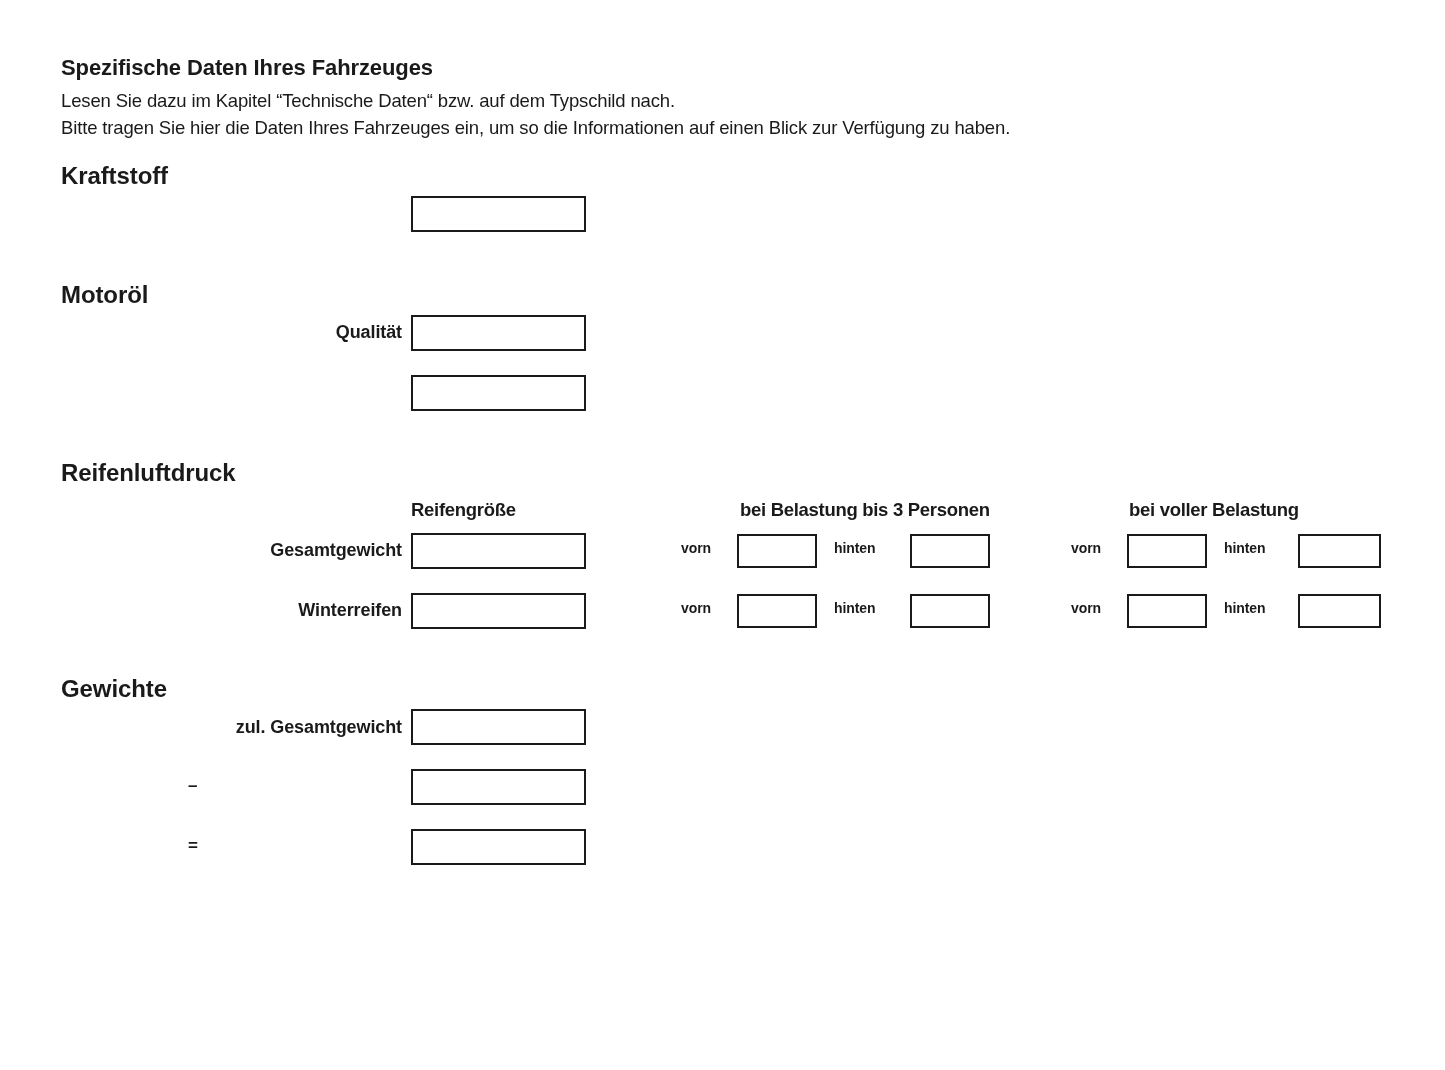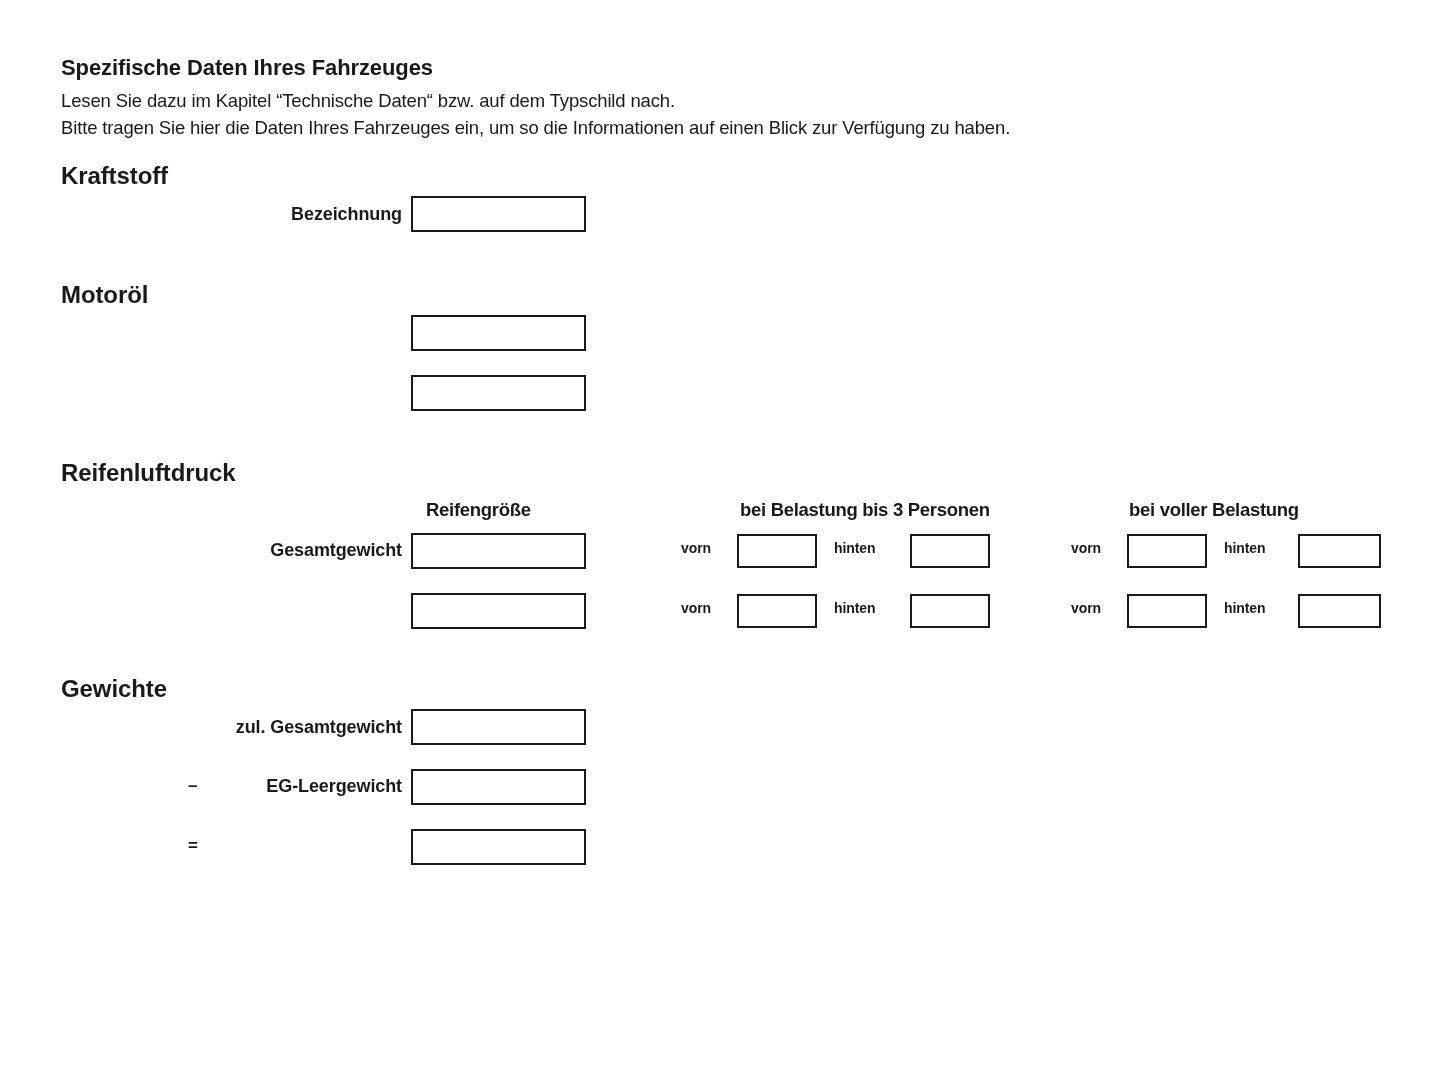--- a/index.html
+++ b/index.html
@@ -114,69 +114,69 @@
 <div class="page">
 
   <div class="header">
     <div class="doc-title">Spezifische Daten Ihres Fahrzeuges</div>
     <div class="intro-line">Lesen Sie dazu im Kapitel “Technische Daten“ bzw. auf dem Typschild nach.</div>
     <div class="intro-line">Bitte tragen Sie hier die Daten Ihres Fahrzeuges ein, um so die Informationen auf einen Blick zur Verfügung zu haben.</div>
   </div>
 
   <div class="section-title" style="top:162px;">Kraftstoff</div>
 
-  <div class="row-label" style="top:204px;">Bezeichnung</div>
   <div class="field-box box-wide" style="left:411px; top:196px;"></div>
 
   <div class="section-title" style="top:281px;">Motoröl</div>
 
+  <div class="row-label" style="top:322px;">Qualität</div>
   <div class="field-box box-wide" style="left:411px; top:315px;"></div>
 
   <div class="field-box box-wide" style="left:411px; top:375px;"></div>
 
   <div class="section-title" style="top:459px;">Reifenluftdruck</div>
 
-  <div class="col-head" style="left:426px; top:499px;">Reifengröße</div>
+  <div class="col-head" style="left:411px; top:499px;">Reifengröße</div>
   <div class="col-head" style="left:740px; top:499px;">bei Belastung bis 3 Personen</div>
   <div class="col-head" style="left:1129px; top:499px;">bei voller Belastung</div>
 
   <div class="row-label" style="top:540px;">Gesamtgewicht</div>
   <div class="field-box box-wide" style="left:411px; top:533px;"></div>
 
   <div class="inline-label" style="left:681px; top:540px;">vorn</div>
   <div class="field-box box-small" style="left:737px; top:534px;"></div>
 
   <div class="inline-label" style="left:834px; top:540px;">hinten</div>
   <div class="field-box box-small" style="left:910px; top:534px;"></div>
 
   <div class="inline-label" style="left:1071px; top:540px;">vorn</div>
   <div class="field-box box-small" style="left:1127px; top:534px;"></div>
 
   <div class="inline-label" style="left:1224px; top:540px;">hinten</div>
   <div class="field-box box-small-wide" style="left:1298px; top:534px;"></div>
 
+  <div class="row-label" style="top:600px;">Winterreifen</div>
   <div class="field-box box-wide" style="left:411px; top:593px;"></div>
 
   <div class="inline-label" style="left:681px; top:600px;">vorn</div>
   <div class="field-box box-small" style="left:737px; top:594px;"></div>
 
   <div class="inline-label" style="left:834px; top:600px;">hinten</div>
   <div class="field-box box-small" style="left:910px; top:594px;"></div>
 
   <div class="inline-label" style="left:1071px; top:600px;">vorn</div>
   <div class="field-box box-small" style="left:1127px; top:594px;"></div>
 
   <div class="inline-label" style="left:1224px; top:600px;">hinten</div>
   <div class="field-box box-small-wide" style="left:1298px; top:594px;"></div>
 
   <div class="section-title" style="top:675px;">Gewichte</div>
 
   <div class="row-label" style="top:717px;">zul. Gesamtgewicht</div>
   <div class="field-box box-wide" style="left:411px; top:709px;"></div>
 
   <div class="op-label" style="left:188px; top:776px;">–</div>
-  <div class="row-label" style="top:776px;">EG-Leergewicht</div>
   <div class="field-box box-wide" style="left:411px; top:769px;"></div>
 
   <div class="op-label" style="left:188px; top:836px;">=</div>
   <div class="field-box box-wide" style="left:411px; top:829px;"></div>
 
 </div>
 
 </body></html>

